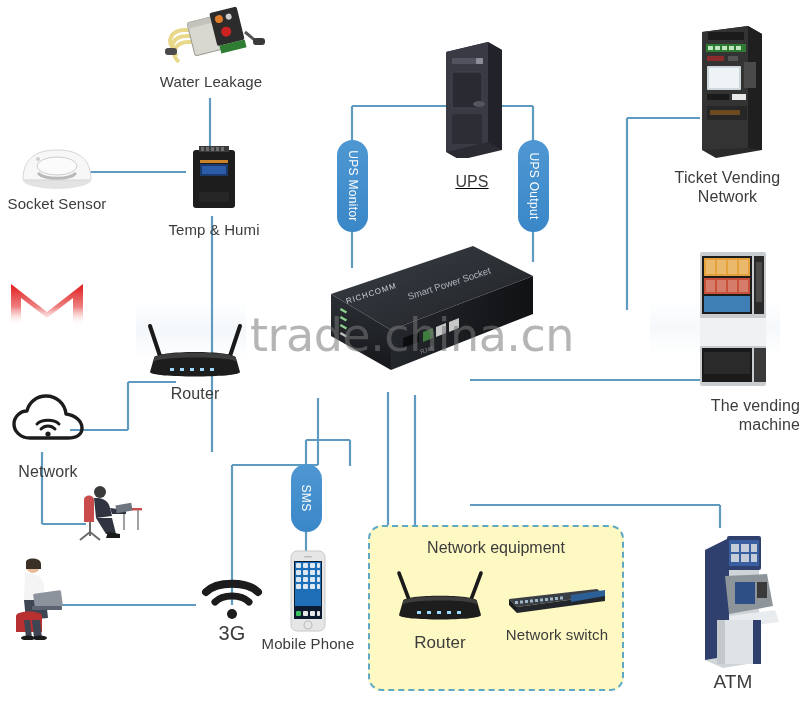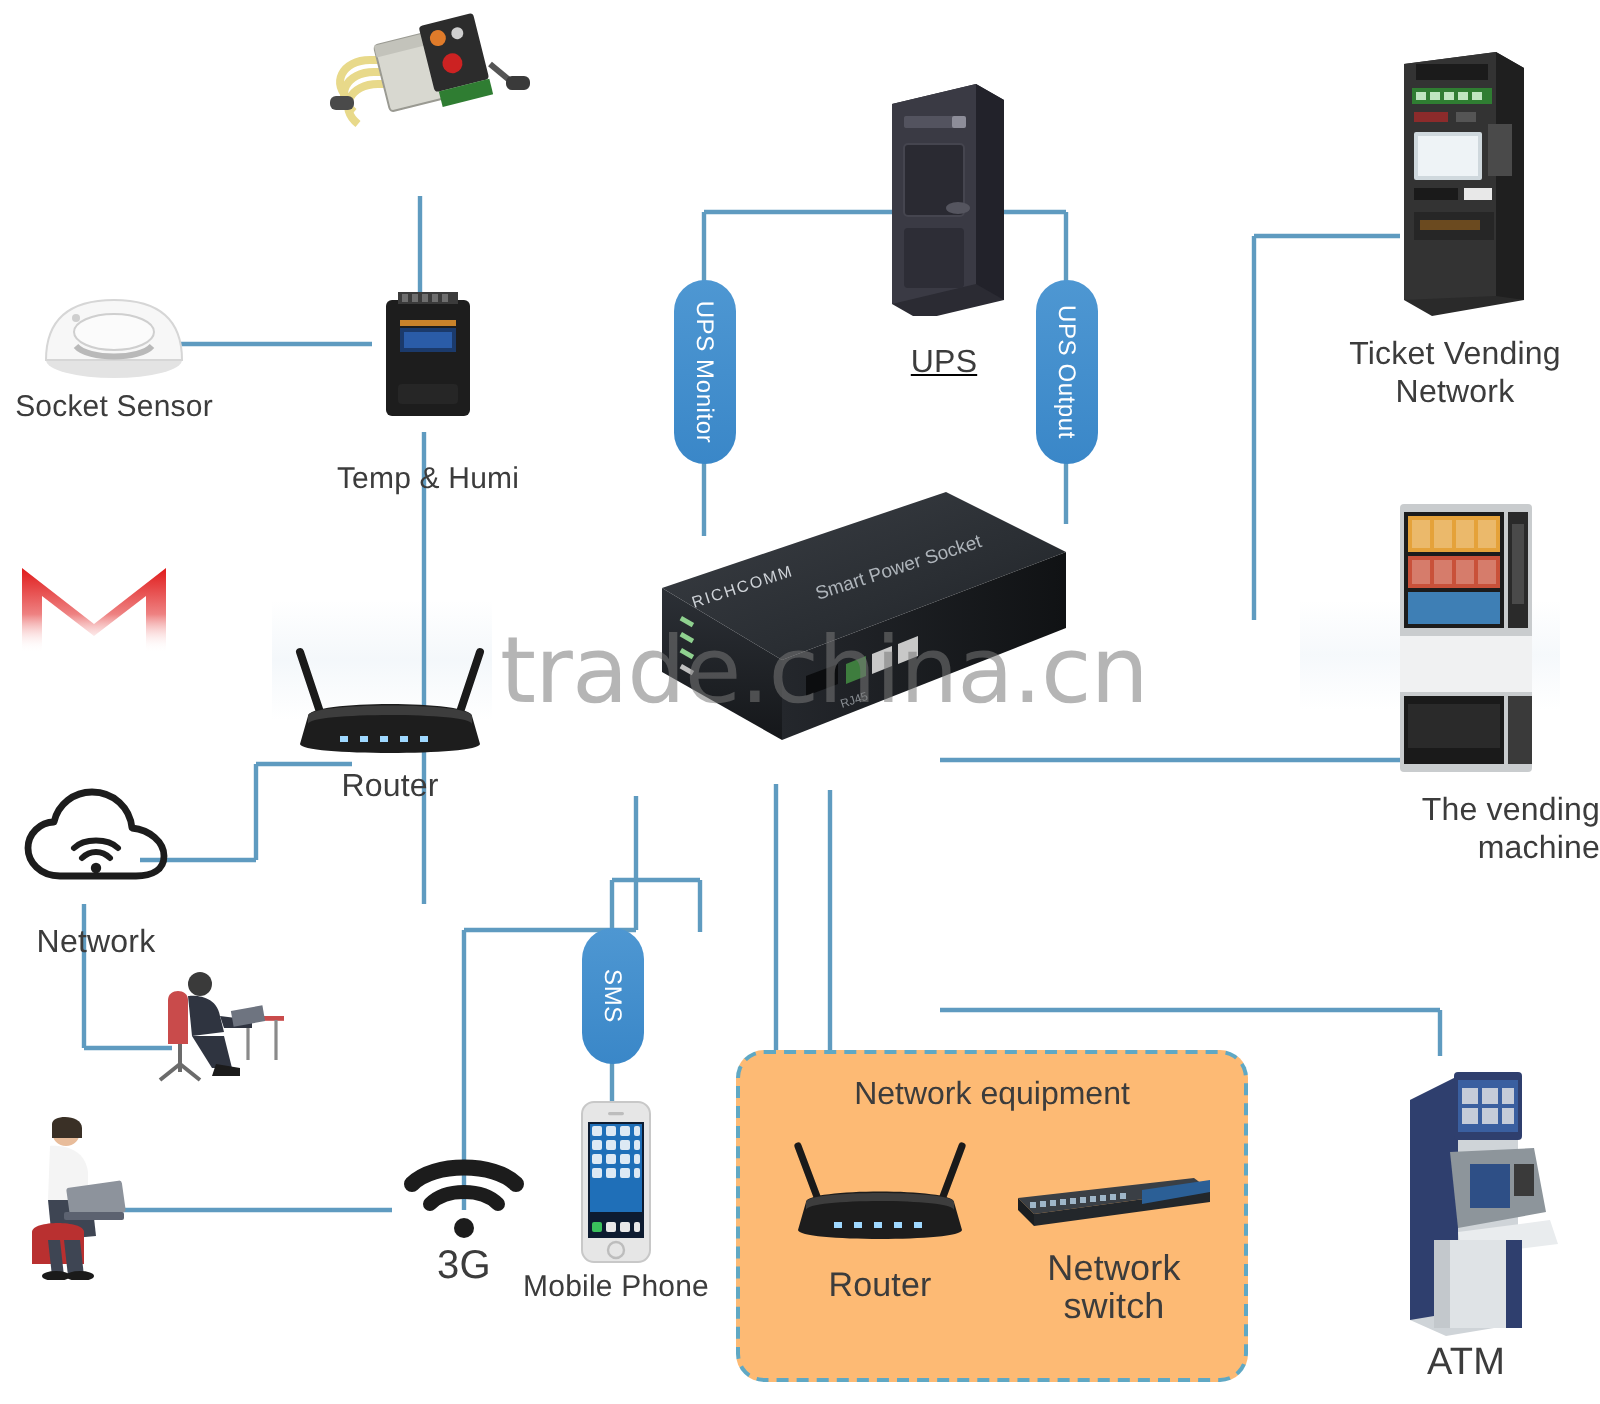--- a/index.html
+++ b/index.html
@@ -46,21 +46,21 @@
     transform:rotate(90deg);
     white-space:nowrap;
     font-weight:400;
   }
 
   
   .group-box{
     position:absolute;
     border:2px dashed #5fa8c4;
     border-radius:14px;
-    background:#fdba74;
+    background:#fef9c3;
   }
   .group-title{
     position:absolute;
     top:12px;left:0;right:0;
     text-align:center;
     font-size:16px;
     color:#3c3c3c;
   }
 
   
@@ -166,20 +166,21 @@
           <circle cx="76" cy="16" r="3" fill="#cfcfcf"></circle>
           <circle cx="70" cy="30" r="5" fill="#c22"></circle>
 
           <rect x="60" y="42" width="26" height="8" fill="#2f7d32"></rect>
         </g>
 
         <path d="M88,28 L100,38" stroke="#555" stroke-width="3" fill="none"></path>
         <rect x="96" y="34" width="12" height="7" rx="3" fill="#3a3a3a"></rect>
       </svg>
     </div>
+    <div class="caption">Water Leakage</div>
   </div>
 
   <div class="node" style="left:2px;top:136px;width:110px;">
     <div class="art" style="width:86px;height:58px;">
       <svg width="86" height="58" viewBox="0 0 86 58">
         <ellipse cx="43" cy="44" rx="34" ry="9" fill="#e3e3e3"></ellipse>
         <path d="M9,44 C9,24 20,14 43,14 C66,14 77,24 77,44 Z" fill="#f7f7f7" stroke="#d6d6d6" stroke-width="1"></path>
         <ellipse cx="43" cy="30" rx="20" ry="9" fill="#fbfbfb" stroke="#cfcfcf" stroke-width="1"></ellipse>
         <path d="M24,37 C30,44 56,44 62,37" fill="none" stroke="#b9b9b9" stroke-width="3"></path>
         <circle cx="24" cy="23" r="2" fill="#cfcfcf"></circle>
@@ -199,21 +200,21 @@
           <rect x="22" y="3" width="3" height="4"></rect>
             <rect x="27" y="3" width="3" height="4"></rect>
           <rect x="32" y="3" width="3" height="4"></rect>
         </g>
         <rect x="11" y="20" width="28" height="12" fill="#1b3a6b"></rect>
         <rect x="13" y="22" width="24" height="8" fill="#2a5ca8"></rect>
         <rect x="11" y="16" width="28" height="3" fill="#c8822a"></rect>
         <rect x="10" y="48" width="30" height="10" rx="2" fill="#262626"></rect>
       </svg>
     </div>
-    <div class="caption" style="margin-top:20px;">Temp &amp; Humi</div>
+    <div class="caption" style="margin-top:10px;">Temp &amp; Humi</div>
   </div>
 
   <div class="node" style="left:424px;top:38px;width:96px;text-decoration:underline;">
     <div class="art" style="width:76px;height:120px;">
       <svg width="76" height="120" viewBox="0 0 76 120">
         <polygon points="12,14 54,4 68,12 68,112 26,122 12,114" fill="#2b2b33"></polygon>
         <polygon points="12,14 54,4 54,104 12,114" fill="#3a3a44"></polygon>
         <polygon points="54,4 68,12 68,112 54,104" fill="#22222a"></polygon>
         <rect x="18" y="20" width="30" height="6" rx="1" fill="#5a5a66" opacity=".8"></rect>
         <rect x="42" y="20" width="7" height="6" rx="1" fill="#8d8d99"></rect>
@@ -545,19 +546,19 @@
               <rect x="25" y="20.5" width="3" height="3"></rect>
             <rect x="30" y="20" width="3" height="3"></rect>
               <rect x="35" y="19.5" width="3" height="3"></rect>
             <rect x="40" y="19" width="3" height="3"></rect>
               <rect x="45" y="18.5" width="3" height="3"></rect>
             <rect x="50" y="18" width="3" height="3"></rect>
               <rect x="55" y="17.5" width="3" height="3"></rect>
           </g>
         </svg>
       </div>
-      <div class="caption" style="font-size:18px;margin-top:6px;">Network switch</div>
+      <div class="caption" style="font-size:15px;margin-top:6px;">Network switch</div>
     </div>
   </div>
 
   <div id="watermark">trade.china.cn</div>
 
 </div>
 
 </body></html>

